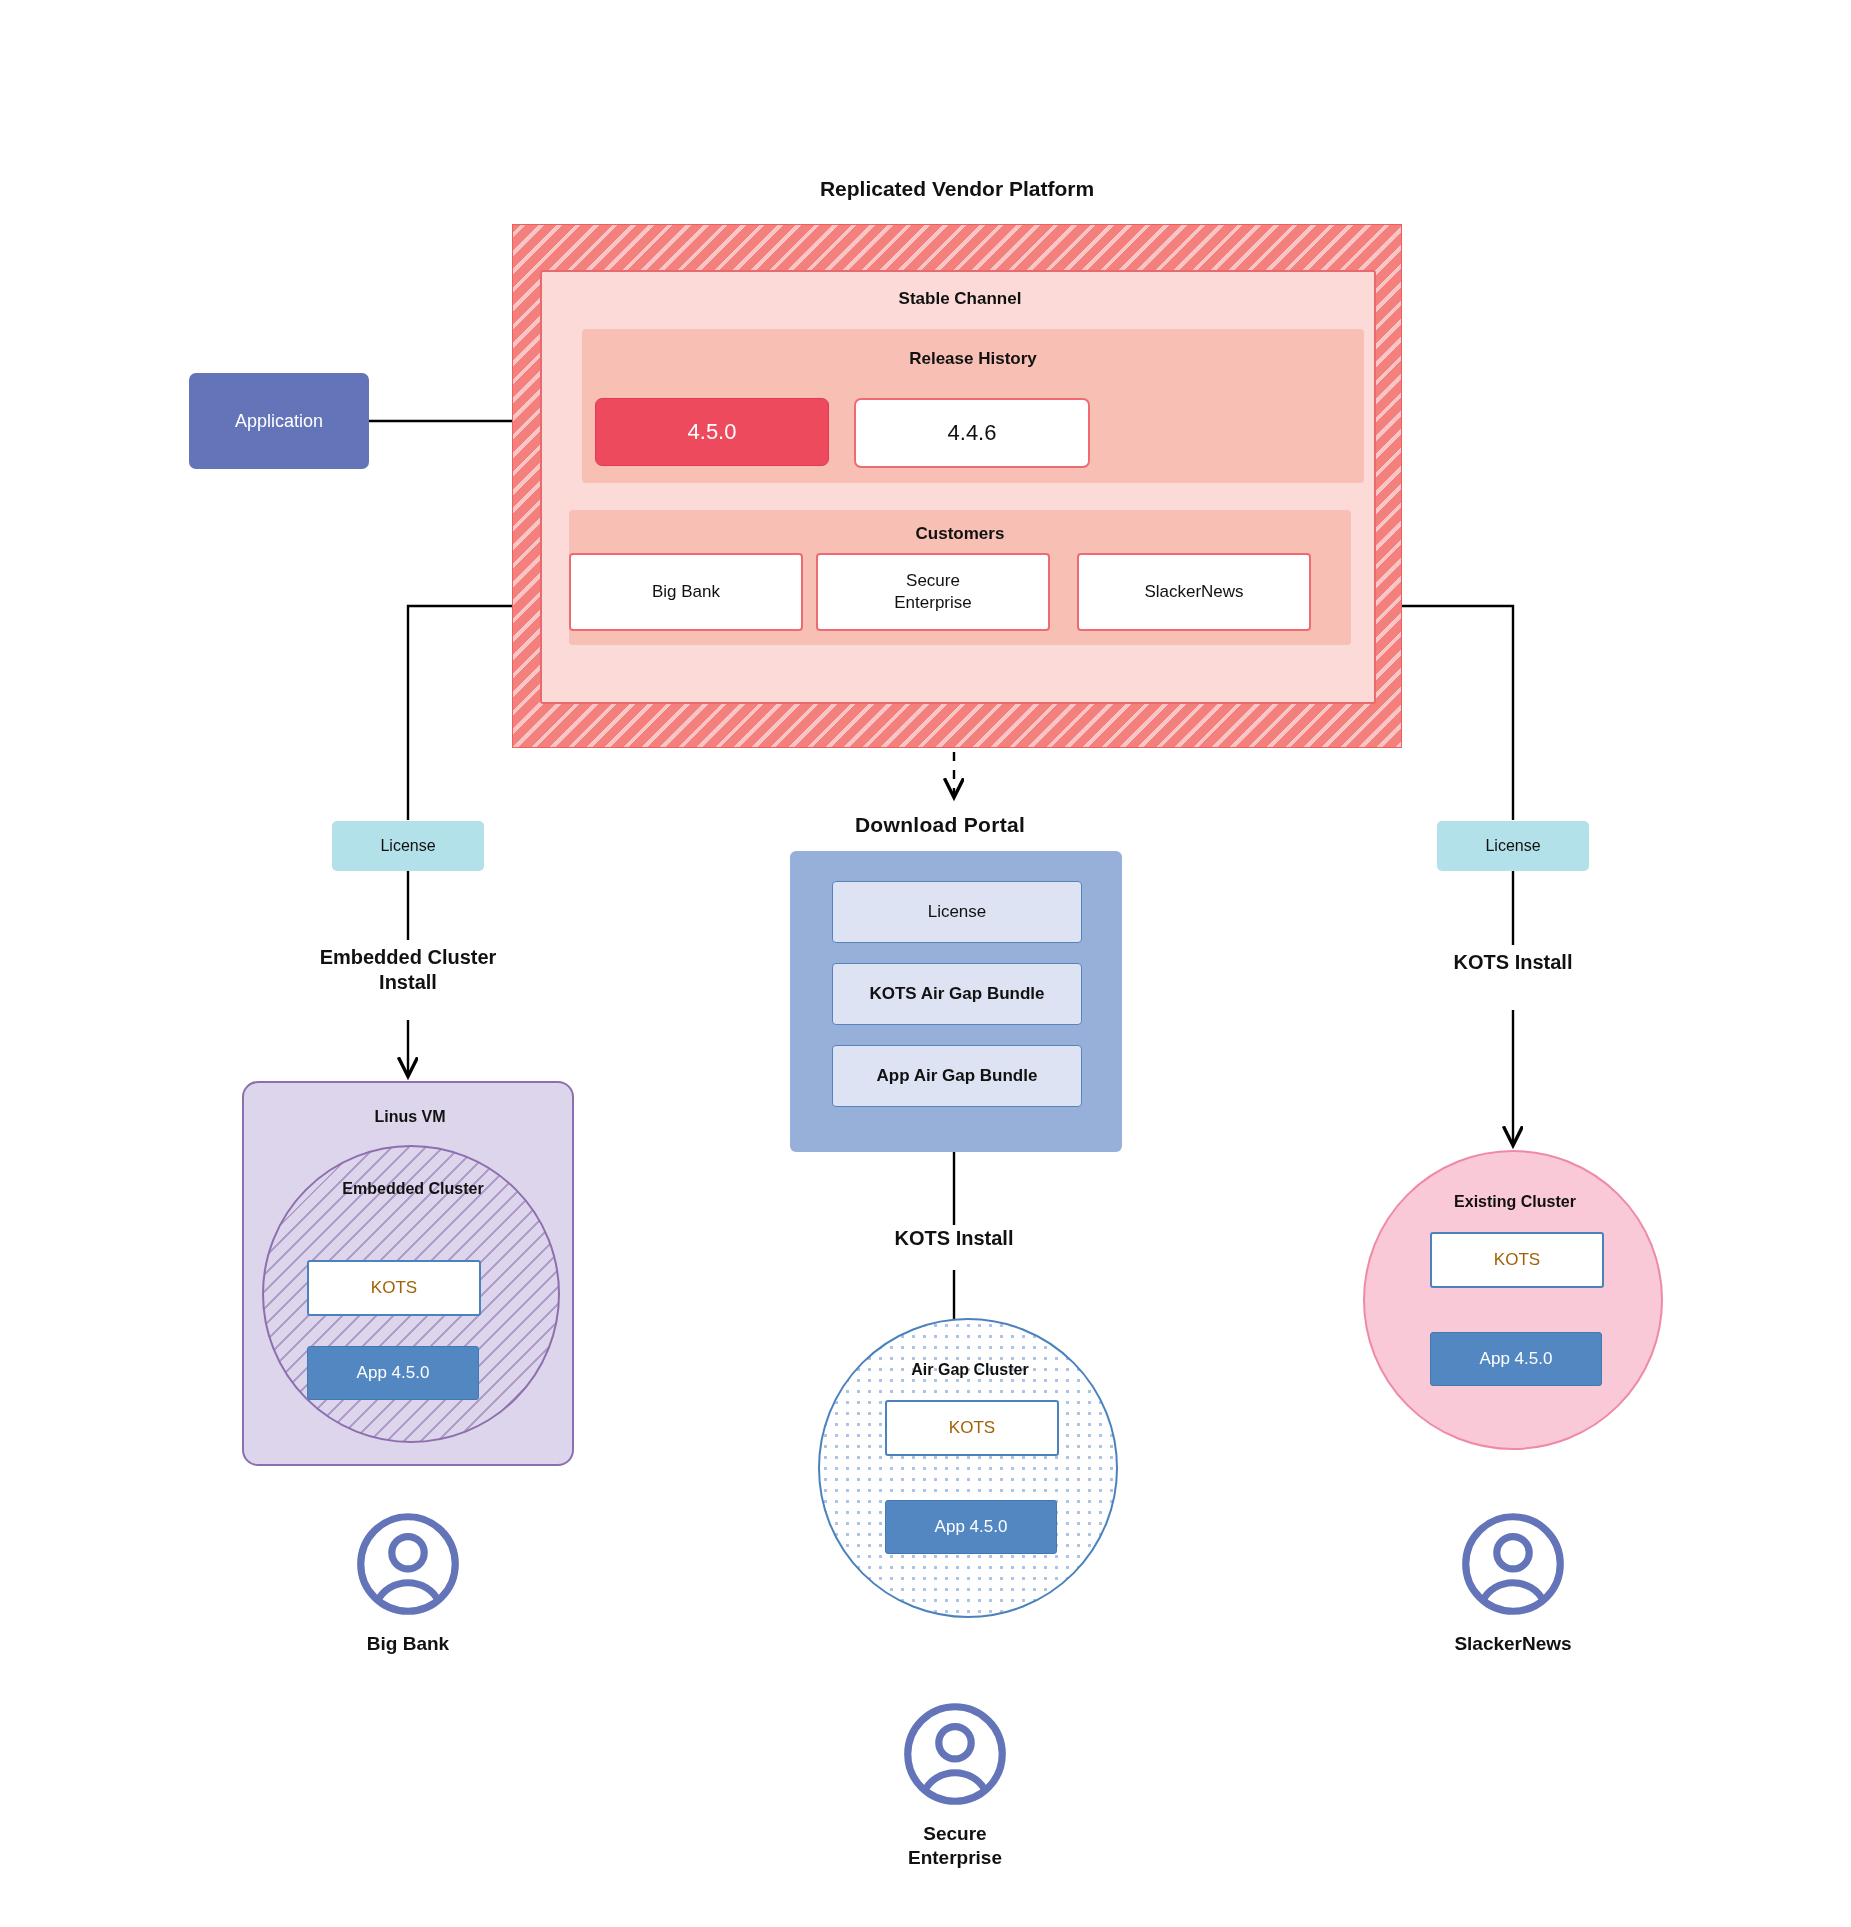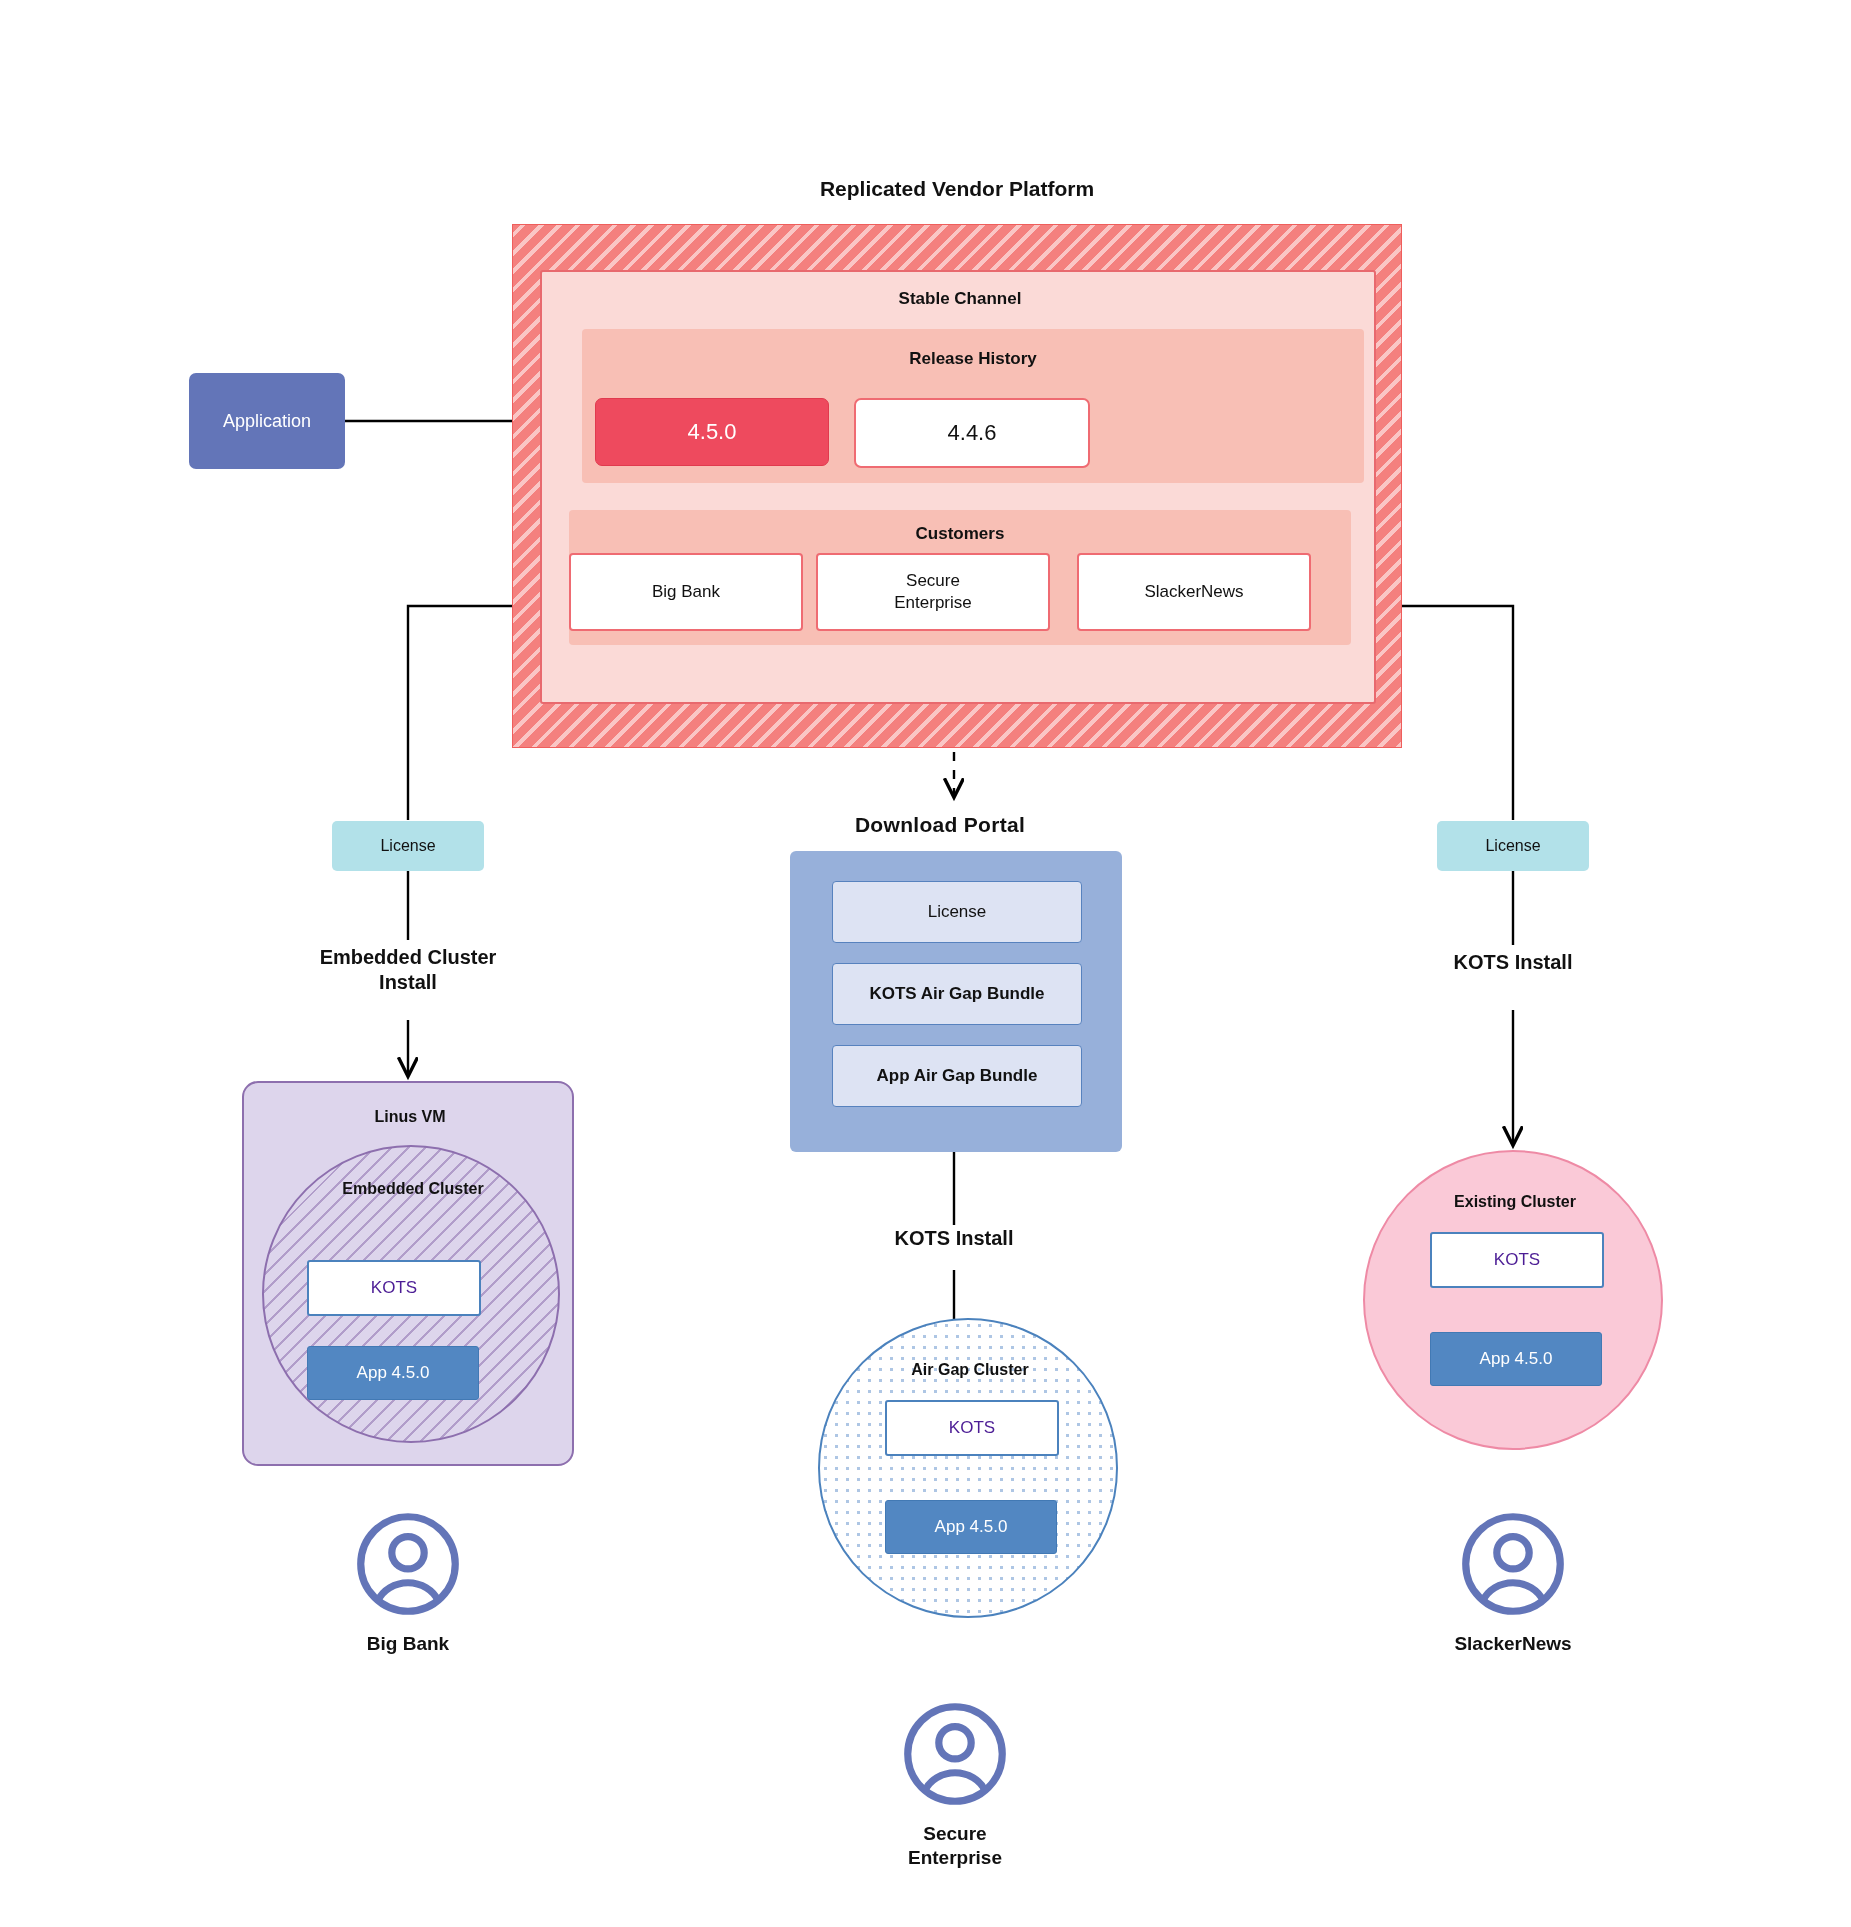--- a/index.html
+++ b/index.html
@@ -182,21 +182,21 @@
   }
 
   
   .kots-box {
     position: absolute;
     background: #ffffff;
     border: 2px solid #4b82bd;
     border-radius: 3px;
     display: flex; align-items: center; justify-content: center;
     font-size: 17px;
-    color: #4c1d95;
+    color: #a16207;
   }
   .app-box {
     position: absolute;
     background: #5287c2;
     border: 1px solid #4279b4;
     border-radius: 3px;
     display: flex; align-items: center; justify-content: center;
     font-size: 17px;
     color: #ffffff;
   }
@@ -287,21 +287,21 @@
 
     <path d="M408,1282 L408,1325" stroke="#000000" stroke-width="2.4" fill="none" stroke-dasharray="6 7" marker-end="url(#arrowd)"></path>
 
     <path d="M959,1490 L959,1533" stroke="#000000" stroke-width="2.4" fill="none" stroke-dasharray="6 7" marker-end="url(#arrowd)"></path>
 
     <path d="M1513,1288 L1513,1330" stroke="#000000" stroke-width="2.4" fill="none" stroke-dasharray="6 7" marker-end="url(#arrowd)"></path>
   </svg>
 
   <div class="lbl" id="vendor-title">Replicated Vendor Platform</div>
 
-  <div class="abs" id="application-box" style="left:189px; top:373px; width:156px; height:96px; background:#6375b8; border-radius:7px; display:flex; align-items:center; justify-content:center;">
+  <div class="abs" id="application-box" style="left:189px; top:373px; width:180px; height:96px; background:#6375b8; border-radius:7px; display:flex; align-items:center; justify-content:center;">
     <span style="color:#ffffff; font-size:18px;">Application</span>
   </div>
 
   <div class="abs" id="vendor-platform">
 
     <div class="abs" id="stable-channel">
       <div class="lbl" id="stable-channel-title">Stable Channel</div>
 
       <div class="abs" id="release-history">
         <div class="lbl" id="release-history-title">Release History</div>

